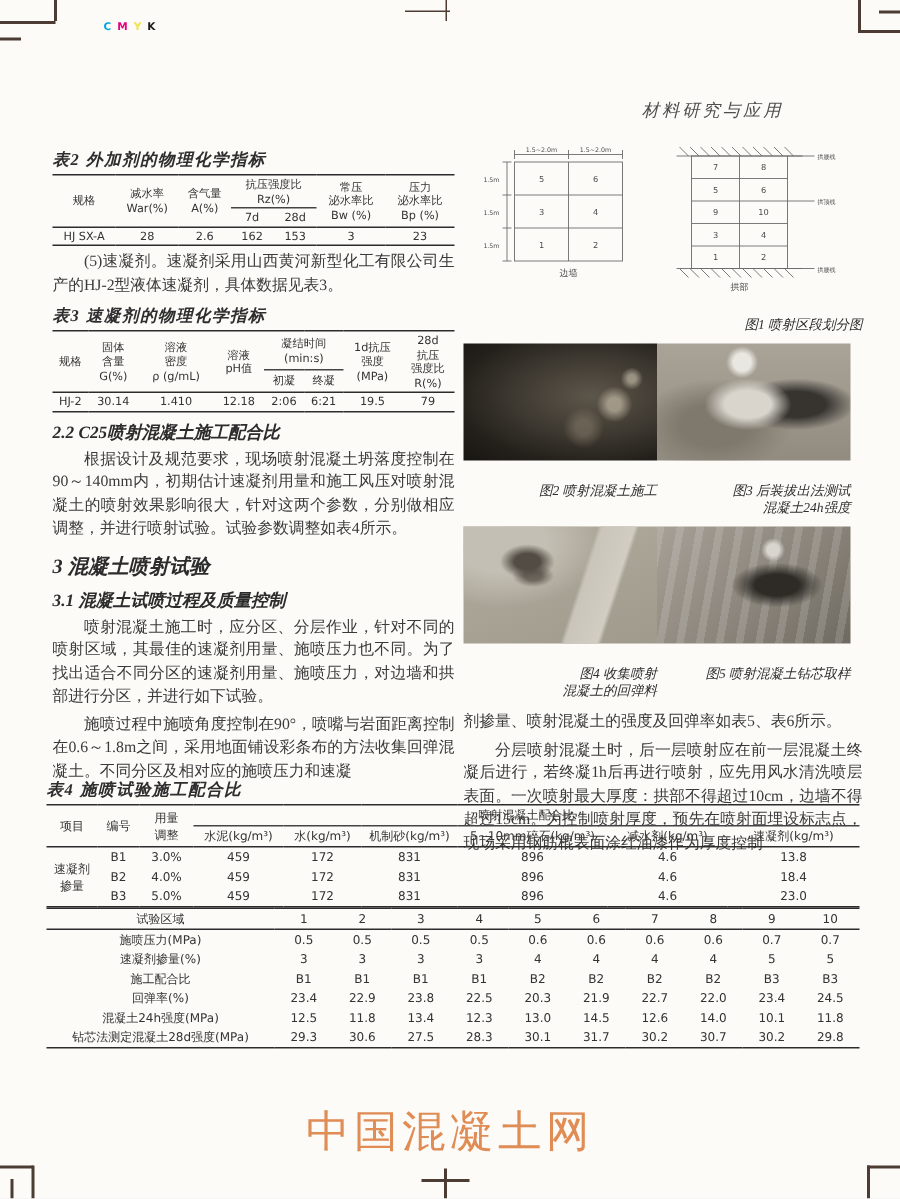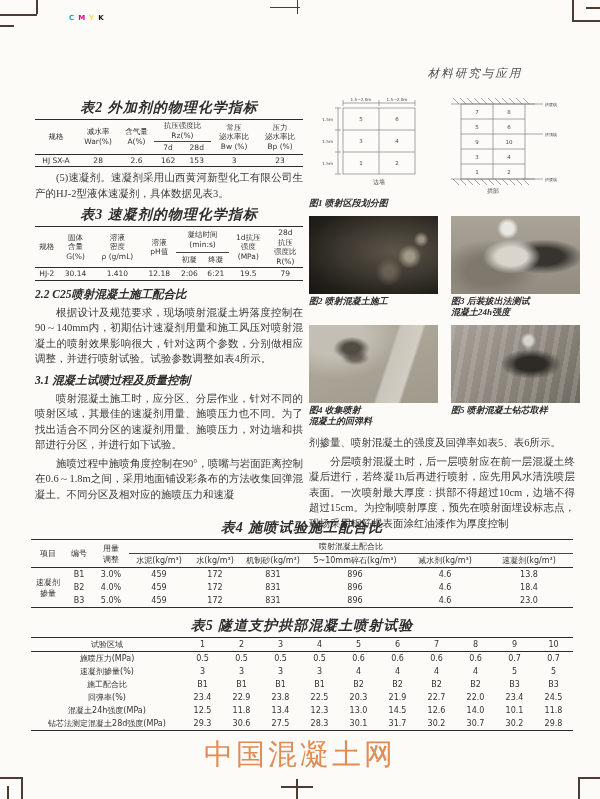--- a/index.html
+++ b/index.html
@@ -21,39 +21,39 @@
   .col-left {position:absolute;left:35px; top:94px;width:268px;}
   .col-right{position:absolute;left:309px;top:94px;width:266px;}
 
   p.body{font-size:10.5px;line-height:15.5px;text-align:justify;margin:3px 0;
          text-indent:2em;color:#3a3a3a;}
   p.body.noindent{text-indent:0;}
 
   h3.sec{font-size:13.5px;font-style:italic;font-weight:bold;margin:8px 0 2px 0;color:#2c2c2c;}
   h4.sub{font-size:11.5px;font-style:italic;font-weight:bold;margin:6px 0 2px 0;color:#2c2c2c;}
 
-  .tbl-title{font-size:14px;font-weight:bold;font-style:italic;text-align:center;
+  .tbl-title{font-size:11px;font-weight:bold;font-style:italic;text-align:left;
              margin:5px 0 2px 0;color:#2e2e2e;letter-spacing:1px;}
 
   
   table.t{border-collapse:collapse;width:100%;font-family:"DejaVu Sans",sans-serif;
           color:#333;text-align:center;}
   table.t th,table.t td{font-weight:normal;padding:1px 0;vertical-align:middle;}
   table.t{border-top:1.6px solid #2c2c2c;border-bottom:1.6px solid #2c2c2c;}
   table.t thead{border-bottom:0.9px solid #2c2c2c;}
   table.small{font-size:7.5px;line-height:9.5px;}
   table.big{font-size:8px;line-height:11px;}
   .pre{white-space:pre-line;}
   th.subline{border-bottom:0.7px solid #444;}
   table.t tbody tr.toprow{border-bottom:0.9px solid #2c2c2c;}
 
   
-  .figcap{font-size:9px;font-weight:bold;font-style:italic;text-align:left;
-          line-height:11px;margin-top:2px;color:#2e2e2e;}
-  .figrow{display:flex;gap:13px;margin-top:7px;}
+  .figcap{font-size:9px;font-weight:normal;font-style:italic;text-align:right;
+          line-height:11px;margin-top:15px;color:#2e2e2e;}
+  .figrow{display:flex;gap:0;margin-top:7px;}
   .figcell{width:129px;}
   .photo{width:129px;height:78px;}
   .photo.p2{background:
      radial-gradient(circle at 78% 52%, rgba(214,203,180,.6) 0 4%, transparent 11%),
      radial-gradient(circle at 87% 30%, rgba(236,228,206,.5) 0 2%, transparent 6%),
      radial-gradient(circle at 62% 72%, rgba(150,138,118,.45) 0 5%, transparent 14%),
      radial-gradient(ellipse at 66% 45%, #5d564b 0%, #3c372f 45%, #23201b 75%, #181612 100%);}
   .photo.p3{background:
      radial-gradient(circle at 44% 16%, #e9e7e1 0 6%, transparent 11%),
      radial-gradient(ellipse at 47% 52%, #d9d5cd 0 16%, transparent 30%),
@@ -189,20 +189,21 @@
             <td>6:21</td>
             <td>19.5</td>
             <td>79</td>
           </tr>
       </tbody>
     </table>
 
     <h4 class="sub">2.2 C25喷射混凝土施工配合比</h4>
     <p class="body">根据设计及规范要求，现场喷射混凝土坍落度控制在90～140mm内，初期估计速凝剂用量和施工风压对喷射混凝土的喷射效果影响很大，针对这两个参数，分别做相应调整，并进行喷射试验。试验参数调整如表4所示。</p>
 
+    <h3 class="sec">3 混凝土喷射试验</h3>
     <h4 class="sub">3.1 混凝土试喷过程及质量控制</h4>
     <p class="body">喷射混凝土施工时，应分区、分层作业，针对不同的喷射区域，其最佳的速凝剂用量、施喷压力也不同。为了找出适合不同分区的速凝剂用量、施喷压力，对边墙和拱部进行分区，并进行如下试验。</p>
     <p class="body">施喷过程中施喷角度控制在90°，喷嘴与岩面距离控制在0.6～1.8m之间，采用地面铺设彩条布的方法收集回弹混凝土。不同分区及相对应的施喷压力和速凝</p>
   </div>
 
   <div class="col-right">
 
     <div class="fig1-wrap">
       <svg width="258" height="102" viewBox="0 0 258 102">
 
@@ -356,21 +357,20 @@
         <td>459</td>
             <td>172</td>
             <td>831</td>
             <td>896</td>
             <td>4.6</td>
             <td>23.0</td>
           </tr>
       </tbody>
     </table>
 
-    <div class="tbl-title" style="margin-top:9px">表5 隧道支护拱部混凝土喷射试验</div>
     <table class="t big">
       <colgroup>
         <col style="width:152px">
         <col style="width:39px">
           <col style="width:39px">
           <col style="width:39px">
           <col style="width:39px">
           <col style="width:39px">
         <col style="width:39px">
           <col style="width:39px">

